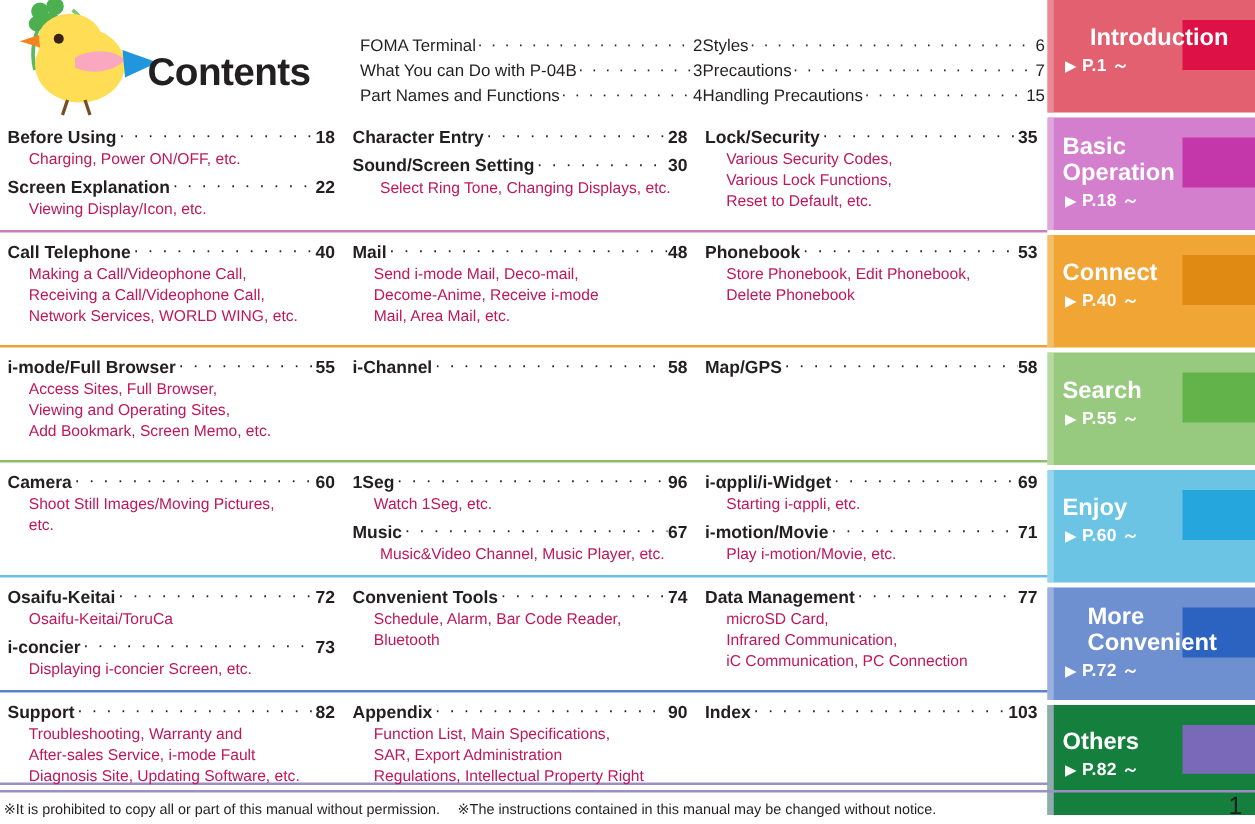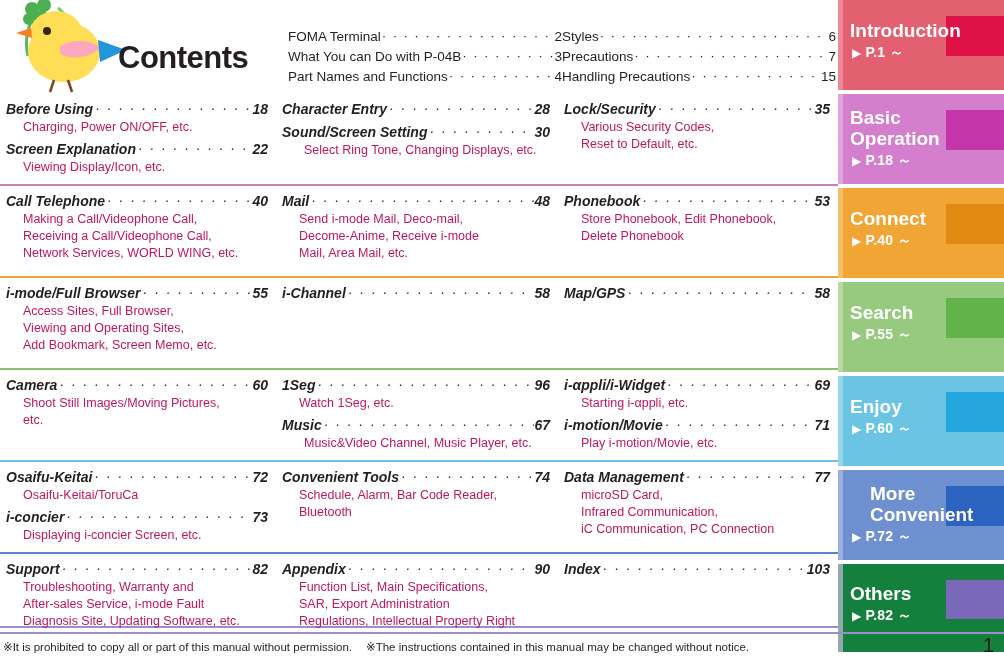--- a/index.html
+++ b/index.html
@@ -58,21 +58,20 @@
   .cell-a{width:276px;}
   .cell-b{width:282px;}
   .cell-c{width:280px;}
 
   .entry{margin-bottom:0px;}
   .entry + .entry{margin-top:4px;}
   .eline{
     display:flex;align-items:center;
     font-size:14px;font-weight:bold;line-height:19px;color:#231f20;
     white-space:nowrap;
-    font-style:italic;
   }
   .eline .lbl{flex:0 0 auto;}
   .eline .dots{
     flex:1 1 auto;overflow:hidden;white-space:nowrap;
     font-weight:normal;letter-spacing:1.5px;font-size:14px;
     padding:0 2px;position:relative;top:-1px;
   }
   .eline .pg{flex:0 0 auto;font-weight:bold;}
   .sub{
     font-size:12.5px;font-weight:normal;line-height:17px;
@@ -242,20 +241,21 @@
           </div>
         </div>
         <div class="cell cell-c">
           <div class="entry">
             <div class="eline">
               <span class="lbl">Lock/Security</span>
               <span class="dots">· · · · · · · · · · · · · · · · · · · · · · · · · · · · · · · · · · · · · · · · · · · · · · · · · · · · · · · · · · · · · · · · · · · · · · · · · · · · · · · </span>
               <span class="pg">35</span>
             </div>
             <div class="sub">Various Security Codes,</div>
+            <div class="sub">Various Lock Functions,</div>
             <div class="sub">Reset to Default, etc.</div>
           </div>
         </div>
       </div>
       <div class="sep" style="background: rgb(199, 127, 191);"></div>
       <div class="row" style="height: 90px;">
         <div class="cell cell-a">
           <div class="entry">
             <div class="eline">
               <span class="lbl">Call Telephone</span>
@@ -454,21 +454,21 @@
           </div>
         </div>
       </div>
       <div class="sep" style="background: rgb(157, 143, 196);"></div>
     </div>
 
   <div class="tabs" id="tabs-root">
       <div class="tab" style="height: 90px; background: rgb(226, 96, 111);">
         <div class="edge" style="background: rgb(239, 154, 164);"></div>
         <div class="accent" style="background: rgb(221, 17, 69); top: 16px; height: 40px;"></div>
-        <div style="padding-top: 20px;">
+        <div style="padding-top: 20px; padding-left: 22px;">
           <div class="tlabel">Introduction</div>
         </div>
         <div class="tpage"><span class="arrow">▶</span> P.1 ～</div>
       </div>
       <div class="tabgap" style="height: 4px;"></div>
       <div class="tab" style="height: 90px; background: rgb(212, 127, 206);">
         <div class="edge" style="background: rgb(227, 181, 224);"></div>
         <div class="accent" style="background: rgb(196, 55, 171); top: 16px; height: 40px;"></div>
         <div style="padding-top: 13px;">
           <div class="tlabel">Basic</div>

